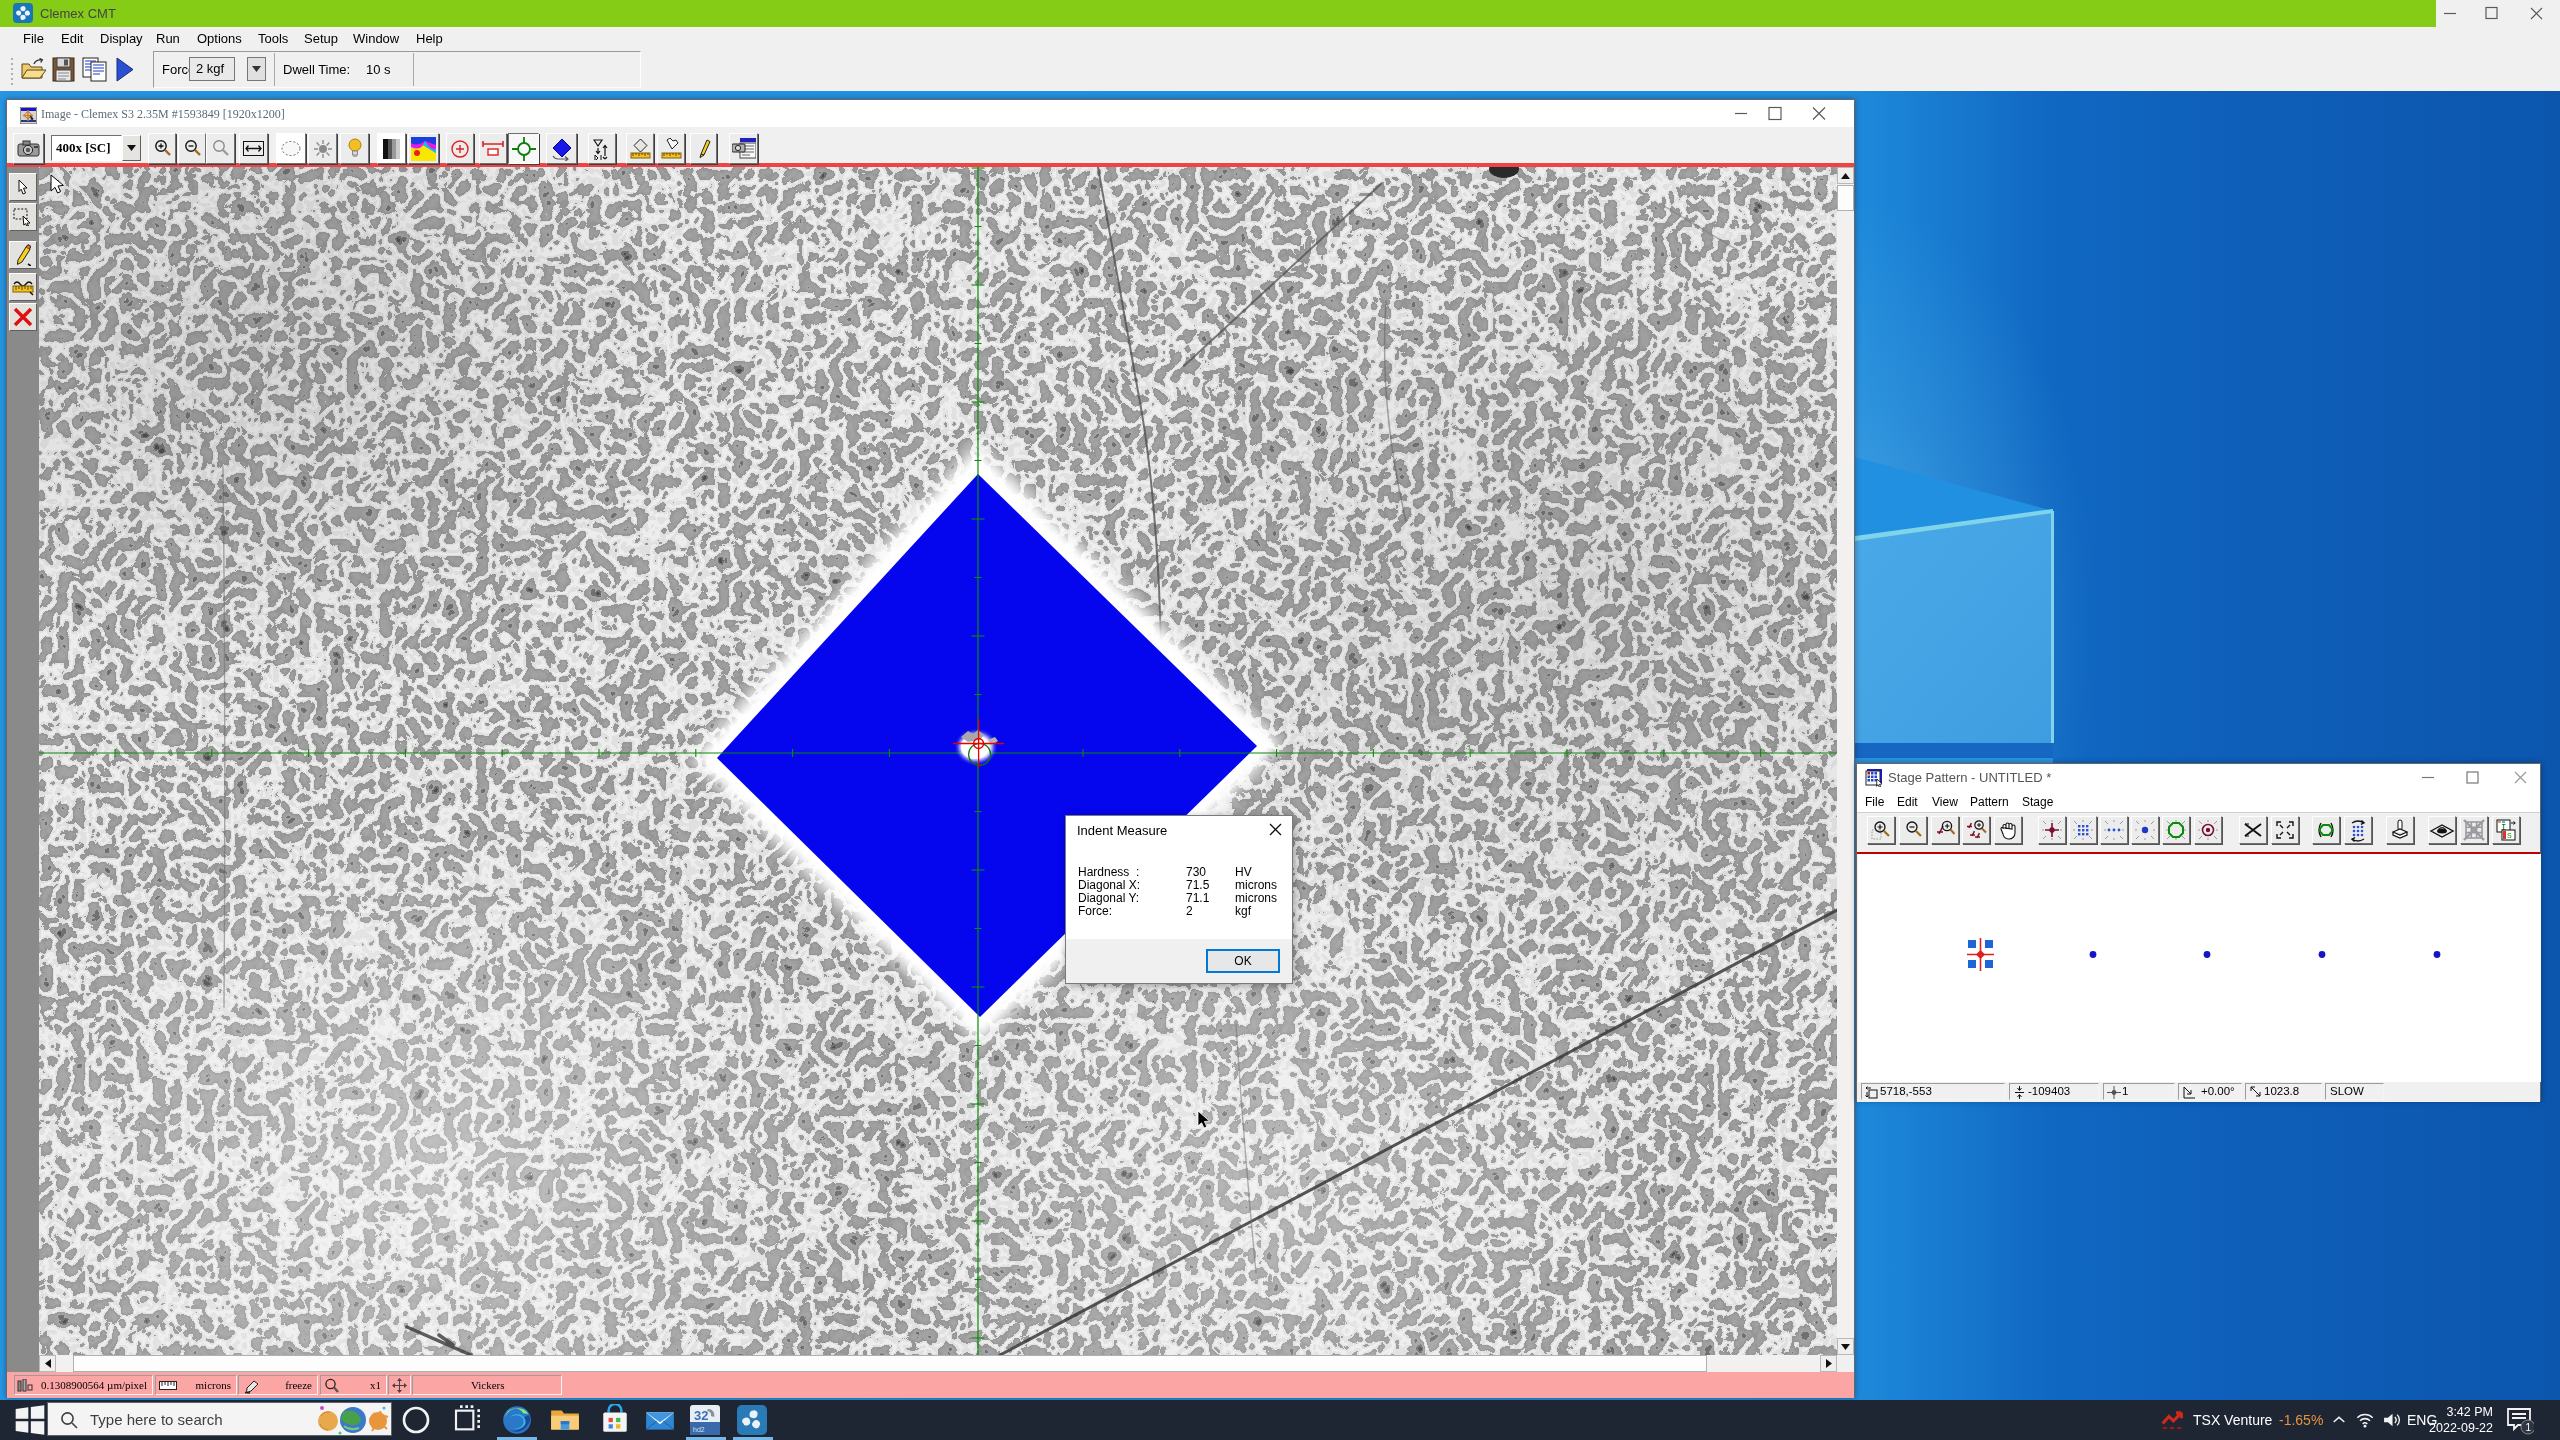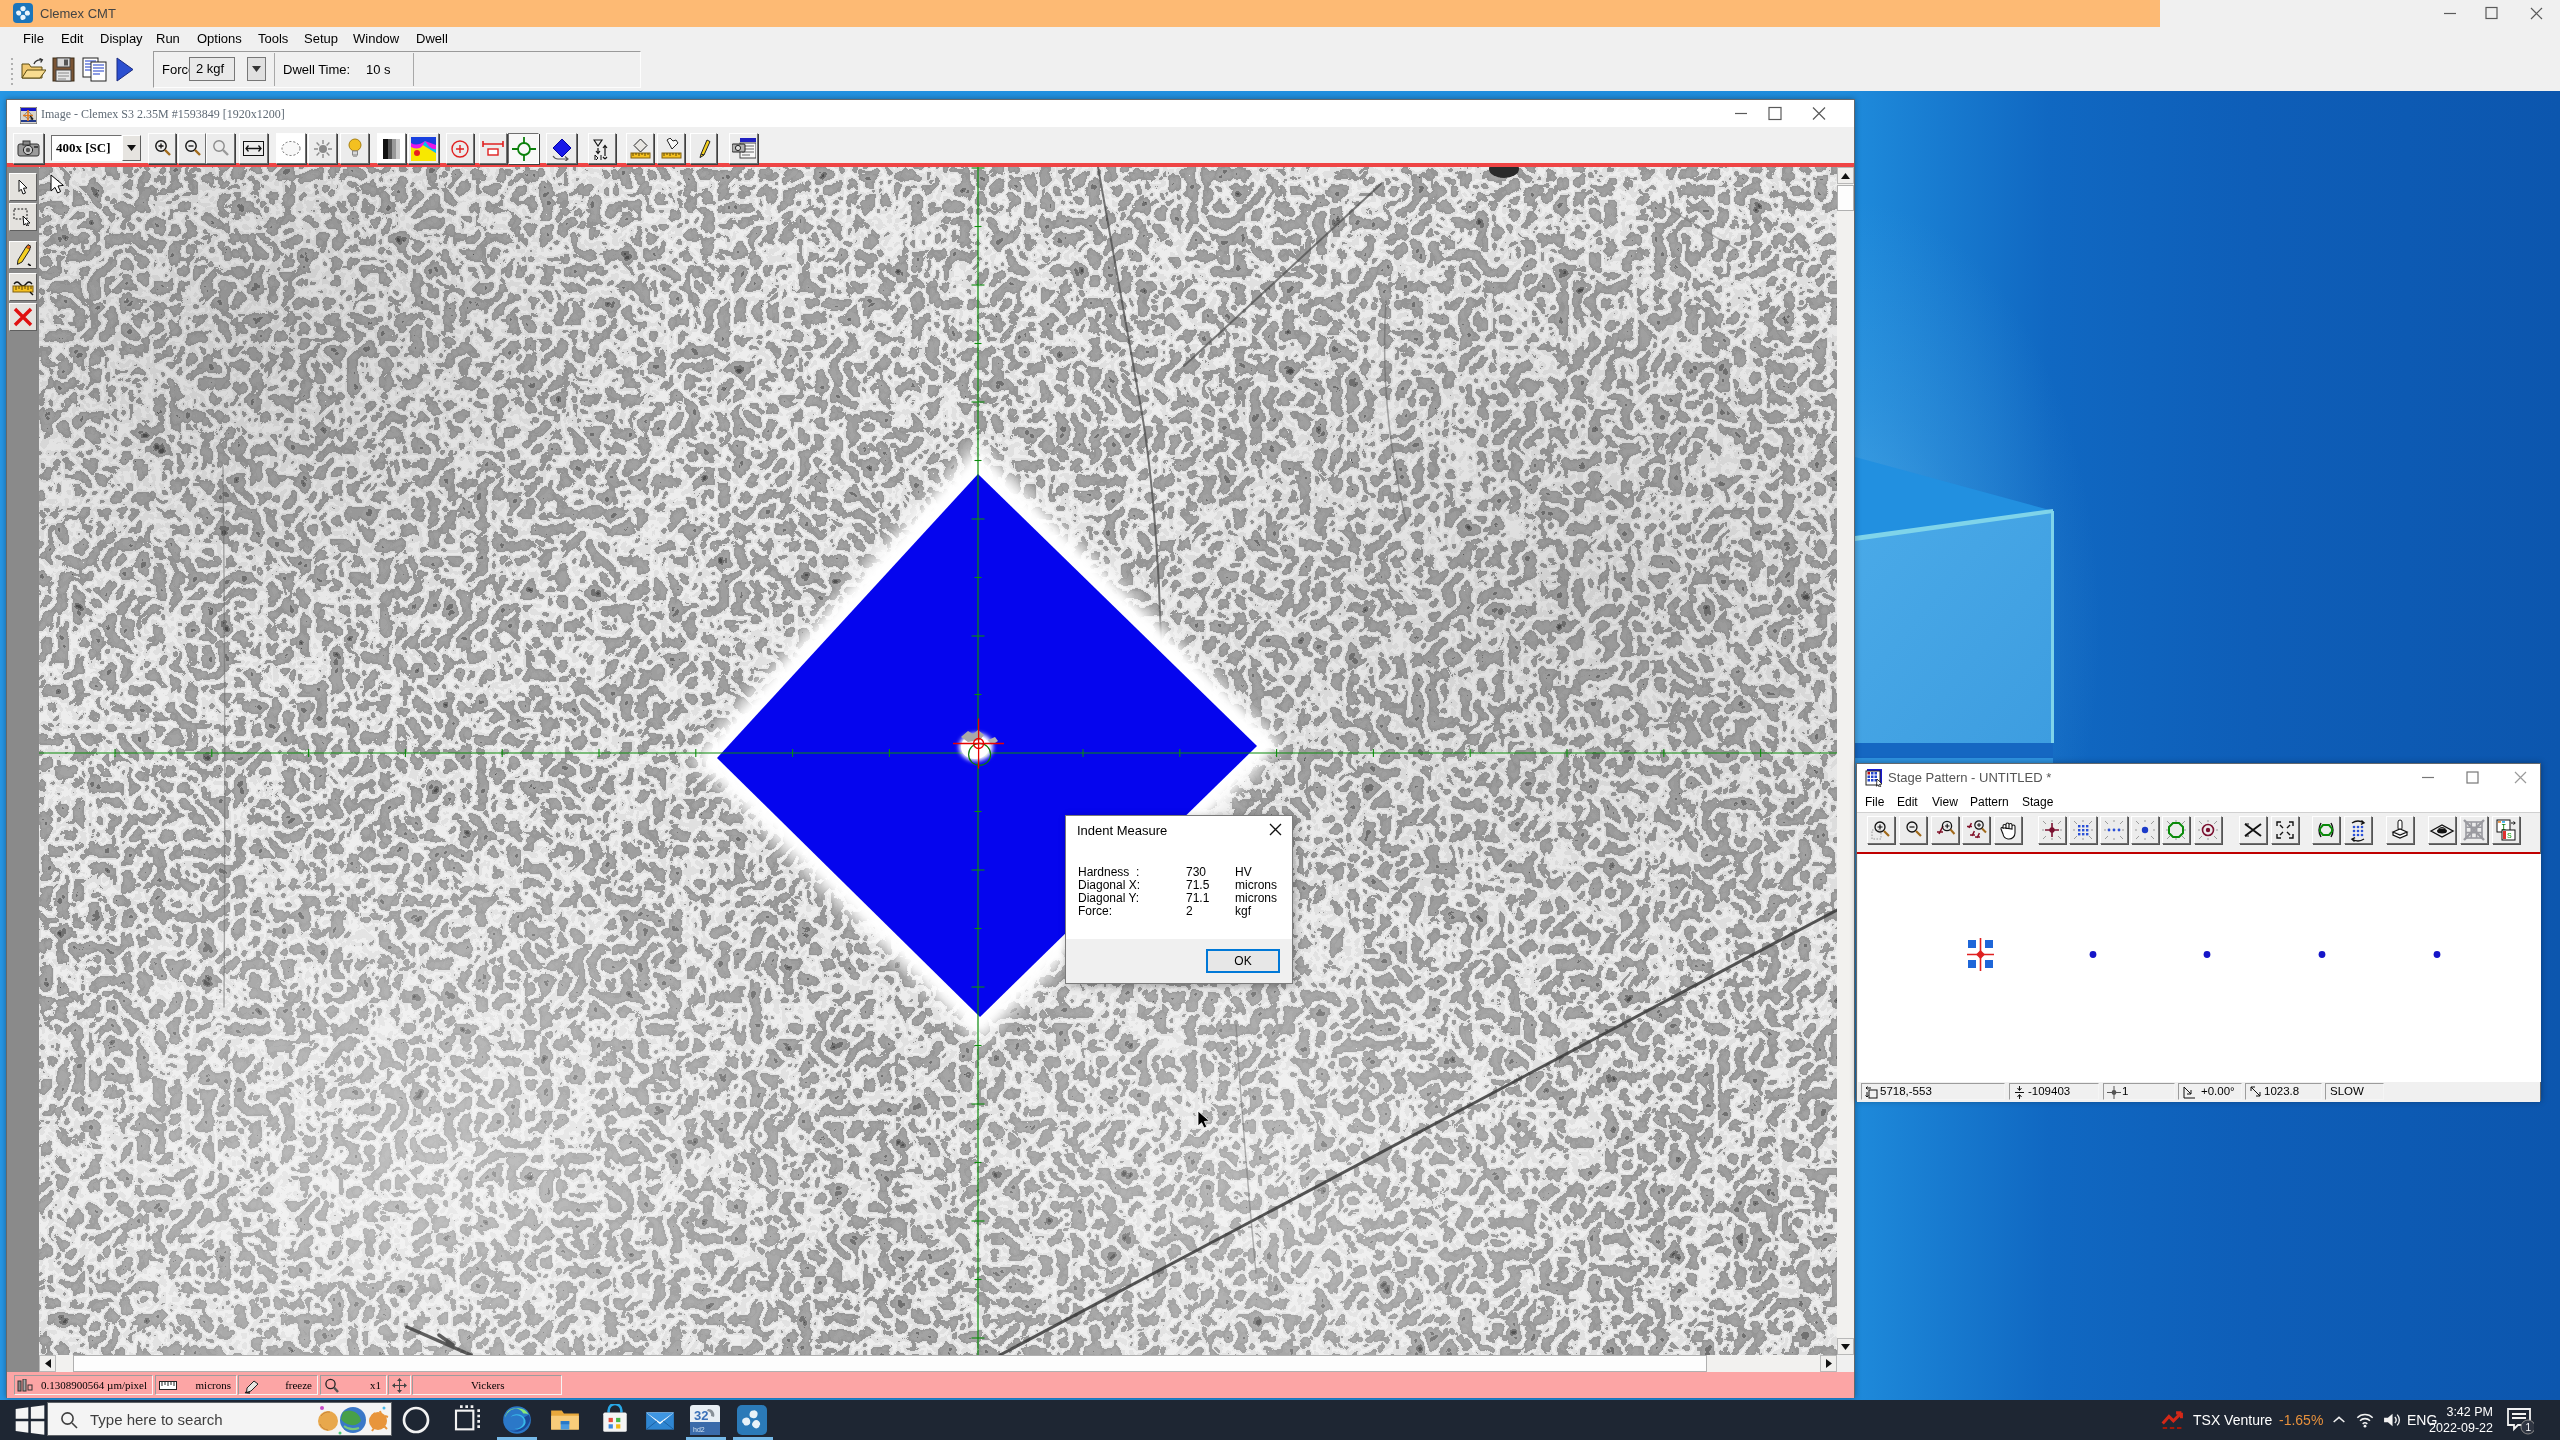--- a/index.html
+++ b/index.html
@@ -1,21 +1,21 @@
 <!DOCTYPE html>
 <html><head>
 <meta charset="utf-8">
 <style>
   * { margin:0; padding:0; box-sizing:border-box; }
   html,body { width:2560px; height:1440px; overflow:hidden; font-family:"Liberation Sans", sans-serif; }
   
   #desktop { position:absolute; left:0; top:0; width:2560px; height:1440px; }
   
   #topstrip { position:absolute; left:0; top:0; width:2560px; height:91px; background:#f0f0f0; border-bottom:1px solid #9ab; }
-  #titlebar { position:absolute; left:0; top:0; width:2160px; height:27px; background:#fdba74; }
+  #titlebar { position:absolute; left:0; top:0; width:2436px; height:27px; background:#84cc16; }
   #menubar  { position:absolute; left:0; top:27px; width:2560px; height:23px; background:#f0f0f0; font-size:13px; color:#000; }
   #menubar span { position:absolute; top:4px; }
   #toolbar1 { position:absolute; left:0; top:50px; width:2560px; height:41px; background:#f0f0f0; }
   
   #imgwin { position:absolute; left:6px; top:99px; width:1849px; height:1299px;
     background:#f0f0f0; border:1px solid #64686c; box-shadow:0 0 6px rgba(0,0,0,0.35);font-family:Liberation Serif, serif; }
   #imgtitle { position:absolute; left:0; top:0; width:100%; height:27px; background:#fff; }
   #imgtitle .txt { position:absolute; left:34px; top:7px; font-size:12px; color:#5f6a75; }
   #imgtoolbar { position:absolute; left:0; top:27px; width:100%; height:40px; background:#f0f0f0;
     border-bottom:4px solid #ef4444; }
@@ -119,21 +119,21 @@
   </div>
   <div id="menubar">
     <span style="left:23px">File</span>
       <span style="left:61px">Edit</span>
       <span style="left:100px">Display</span>
     <span style="left:156px">Run</span>
       <span style="left:197px">Options</span>
       <span style="left:258px">Tools</span>
     <span style="left:304px">Setup</span>
       <span style="left:353px">Window</span>
-      <span style="left:416px">Dwell</span>
+      <span style="left:416px">Help</span>
   </div>
   <div id="toolbar1">
     <svg style="position:absolute;left:10px;top:6px" width="4" height="30">
         <path d="M2 2 v28" stroke="#b0b0b0" stroke-width="2" stroke-dasharray="2 3"></path>
       </svg>
     <svg style="position:absolute;left:20px;top:8px" width="26" height="24" viewBox="0 0 26 24">
       <path d="M2 20 L2 6 L9 6 L11 9 L22 9 L22 20 Z" fill="#f0c870" stroke="#5a4a10"></path>
       <path d="M2 20 L7 12 L26 12 L20 20 Z" fill="#f8dc90" stroke="#5a4a10"></path>
       <path d="M14 6 q2 -5 8 -4 m-2.5 -1.5 l2.8 1.4 l-1.6 2.6" fill="none" stroke="#333" stroke-width="1.4"></path>
     </svg>

